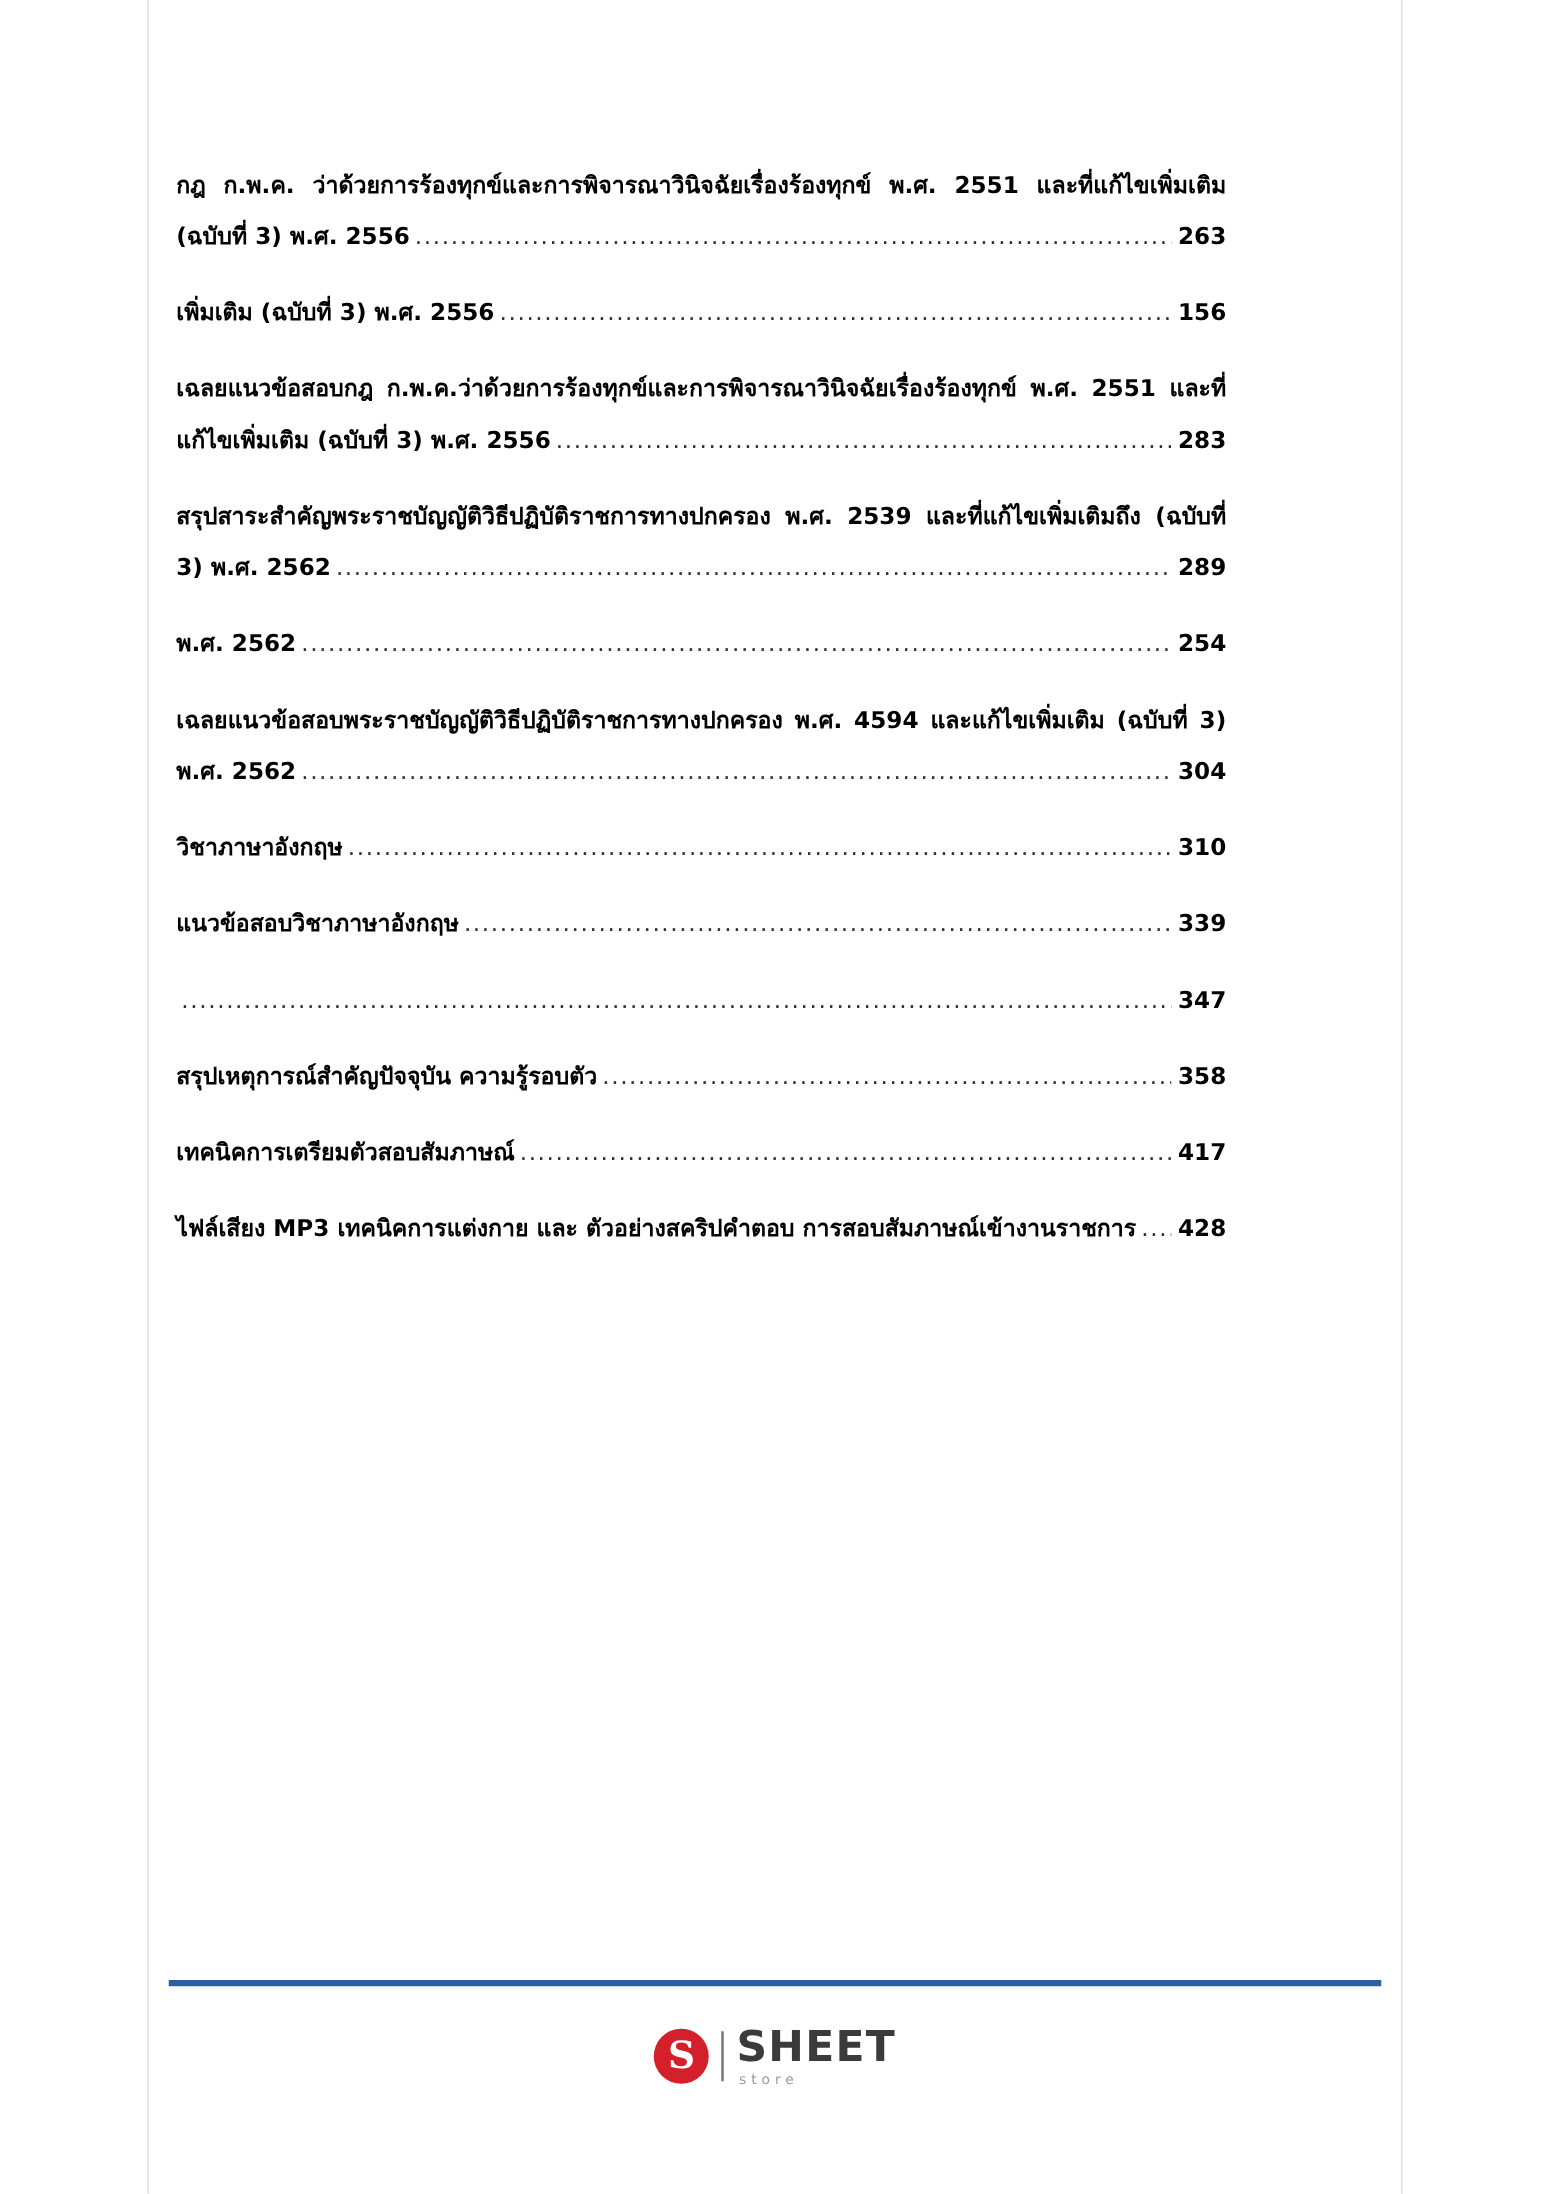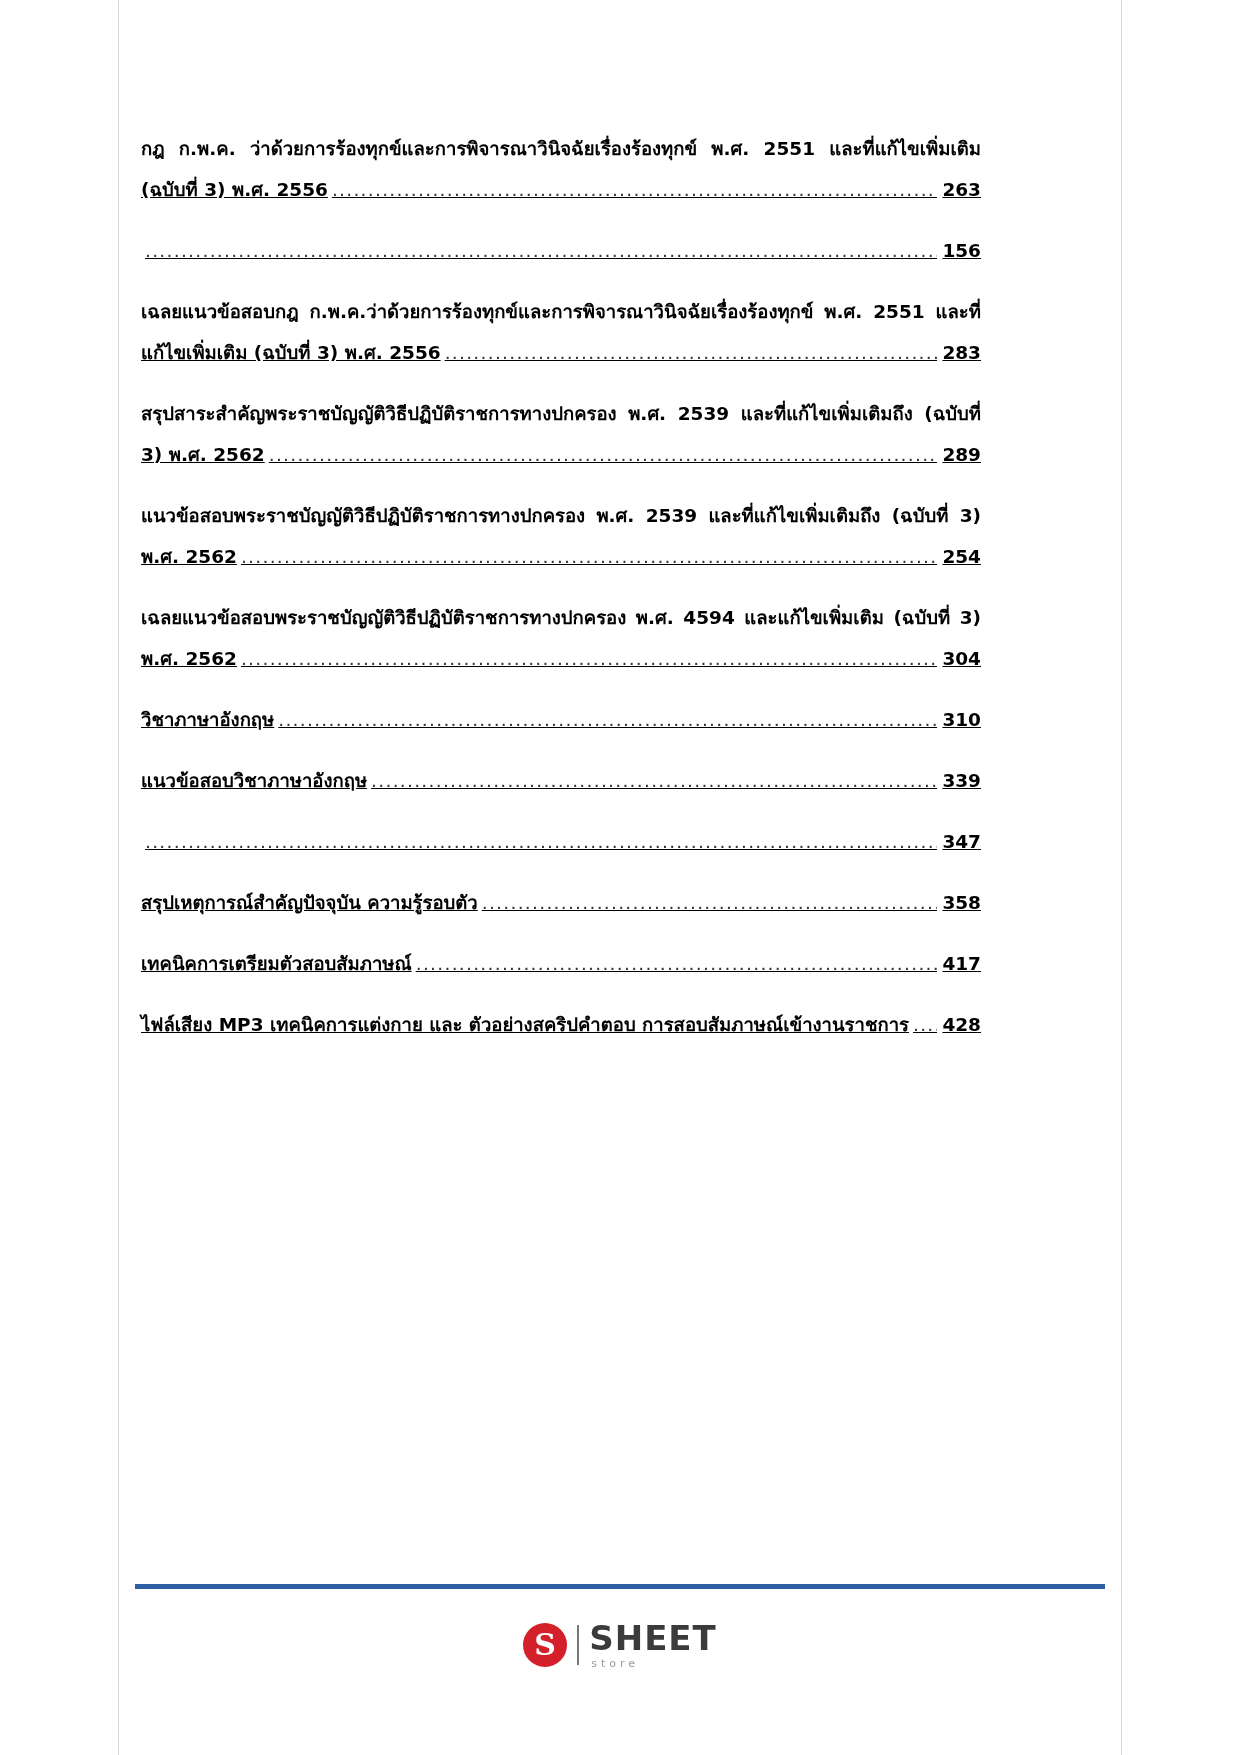--- a/index.html
+++ b/index.html
@@ -42,21 +42,20 @@
     margin-bottom: 20px;
     font-size: 18.5px;
     line-height: 41px;
     font-weight: 700;
     color: #000;
   }
   .row {
     display: flex;
     align-items: flex-start;
     width: 840px;
-    text-decoration: underline;
   }
   .row .txt { flex: 0 0 auto; }
   .row .dots {
     flex: 1 1 auto;
     overflow: hidden;
     white-space: nowrap;
     letter-spacing: 1.3px;
     font-weight: 400;
     color: #333;
     padding: 0 4px;
@@ -147,20 +146,21 @@
       <span class="justify-line">กฎ ก.พ.ค. ว่าด้วยการร้องทุกข์และการพิจารณาวินิจฉัยเรื่องร้องทุกข์ พ.ศ. 2551 และที่แก้ไขเพิ่มเติม</span>
       <span class="row">
         <span class="txt">(ฉบับที่ 3) พ.ศ. 2556</span>
         <span class="dots">.................................................................................................................</span>
         <span class="num">263</span>
       </span>
     </div>
 
     <div class="toc-entry two-line">
       <span class="row">
+        <span class="txt">เพิ่มเติม (ฉบับที่ 3) พ.ศ. 2556</span>
         <span class="dots">.................................................................................................................</span>
         <span class="num">156</span>
       </span>
     </div>
 
     <div class="toc-entry two-line">
       <span class="justify-line">เฉลยแนวข้อสอบกฎ ก.พ.ค.ว่าด้วยการร้องทุกข์และการพิจารณาวินิจฉัยเรื่องร้องทุกข์ พ.ศ. 2551 และที่</span>
       <span class="row">
         <span class="txt">แก้ไขเพิ่มเติม (ฉบับที่ 3) พ.ศ. 2556</span>
         <span class="dots">.................................................................................................................</span>
@@ -171,21 +171,20 @@
     <div class="toc-entry two-line">
       <span class="justify-line">สรุปสาระสำคัญพระราชบัญญัติวิธีปฏิบัติราชการทางปกครอง พ.ศ. 2539 และที่แก้ไขเพิ่มเติมถึง (ฉบับที่</span>
       <span class="row">
         <span class="txt">3) พ.ศ. 2562</span>
         <span class="dots">.................................................................................................................</span>
         <span class="num">289</span>
       </span>
     </div>
 
     <div class="toc-entry two-line">
-      <span class="justify-line">แนวข้อสอบพระราชบัญญัติวิธีปฏิบัติราชการทางปกครอง พ.ศ. 2539 และที่แก้ไขเพิ่มเติมถึง (ฉบับที่ 3)</span>
       <span class="row">
         <span class="txt">พ.ศ. 2562</span>
         <span class="dots">.................................................................................................................</span>
         <span class="num">254</span>
       </span>
     </div>
 
     <div class="toc-entry two-line">
       <span class="justify-line">เฉลยแนวข้อสอบพระราชบัญญัติวิธีปฏิบัติราชการทางปกครอง พ.ศ. 4594 และแก้ไขเพิ่มเติม (ฉบับที่ 3)</span>
       <span class="row">

